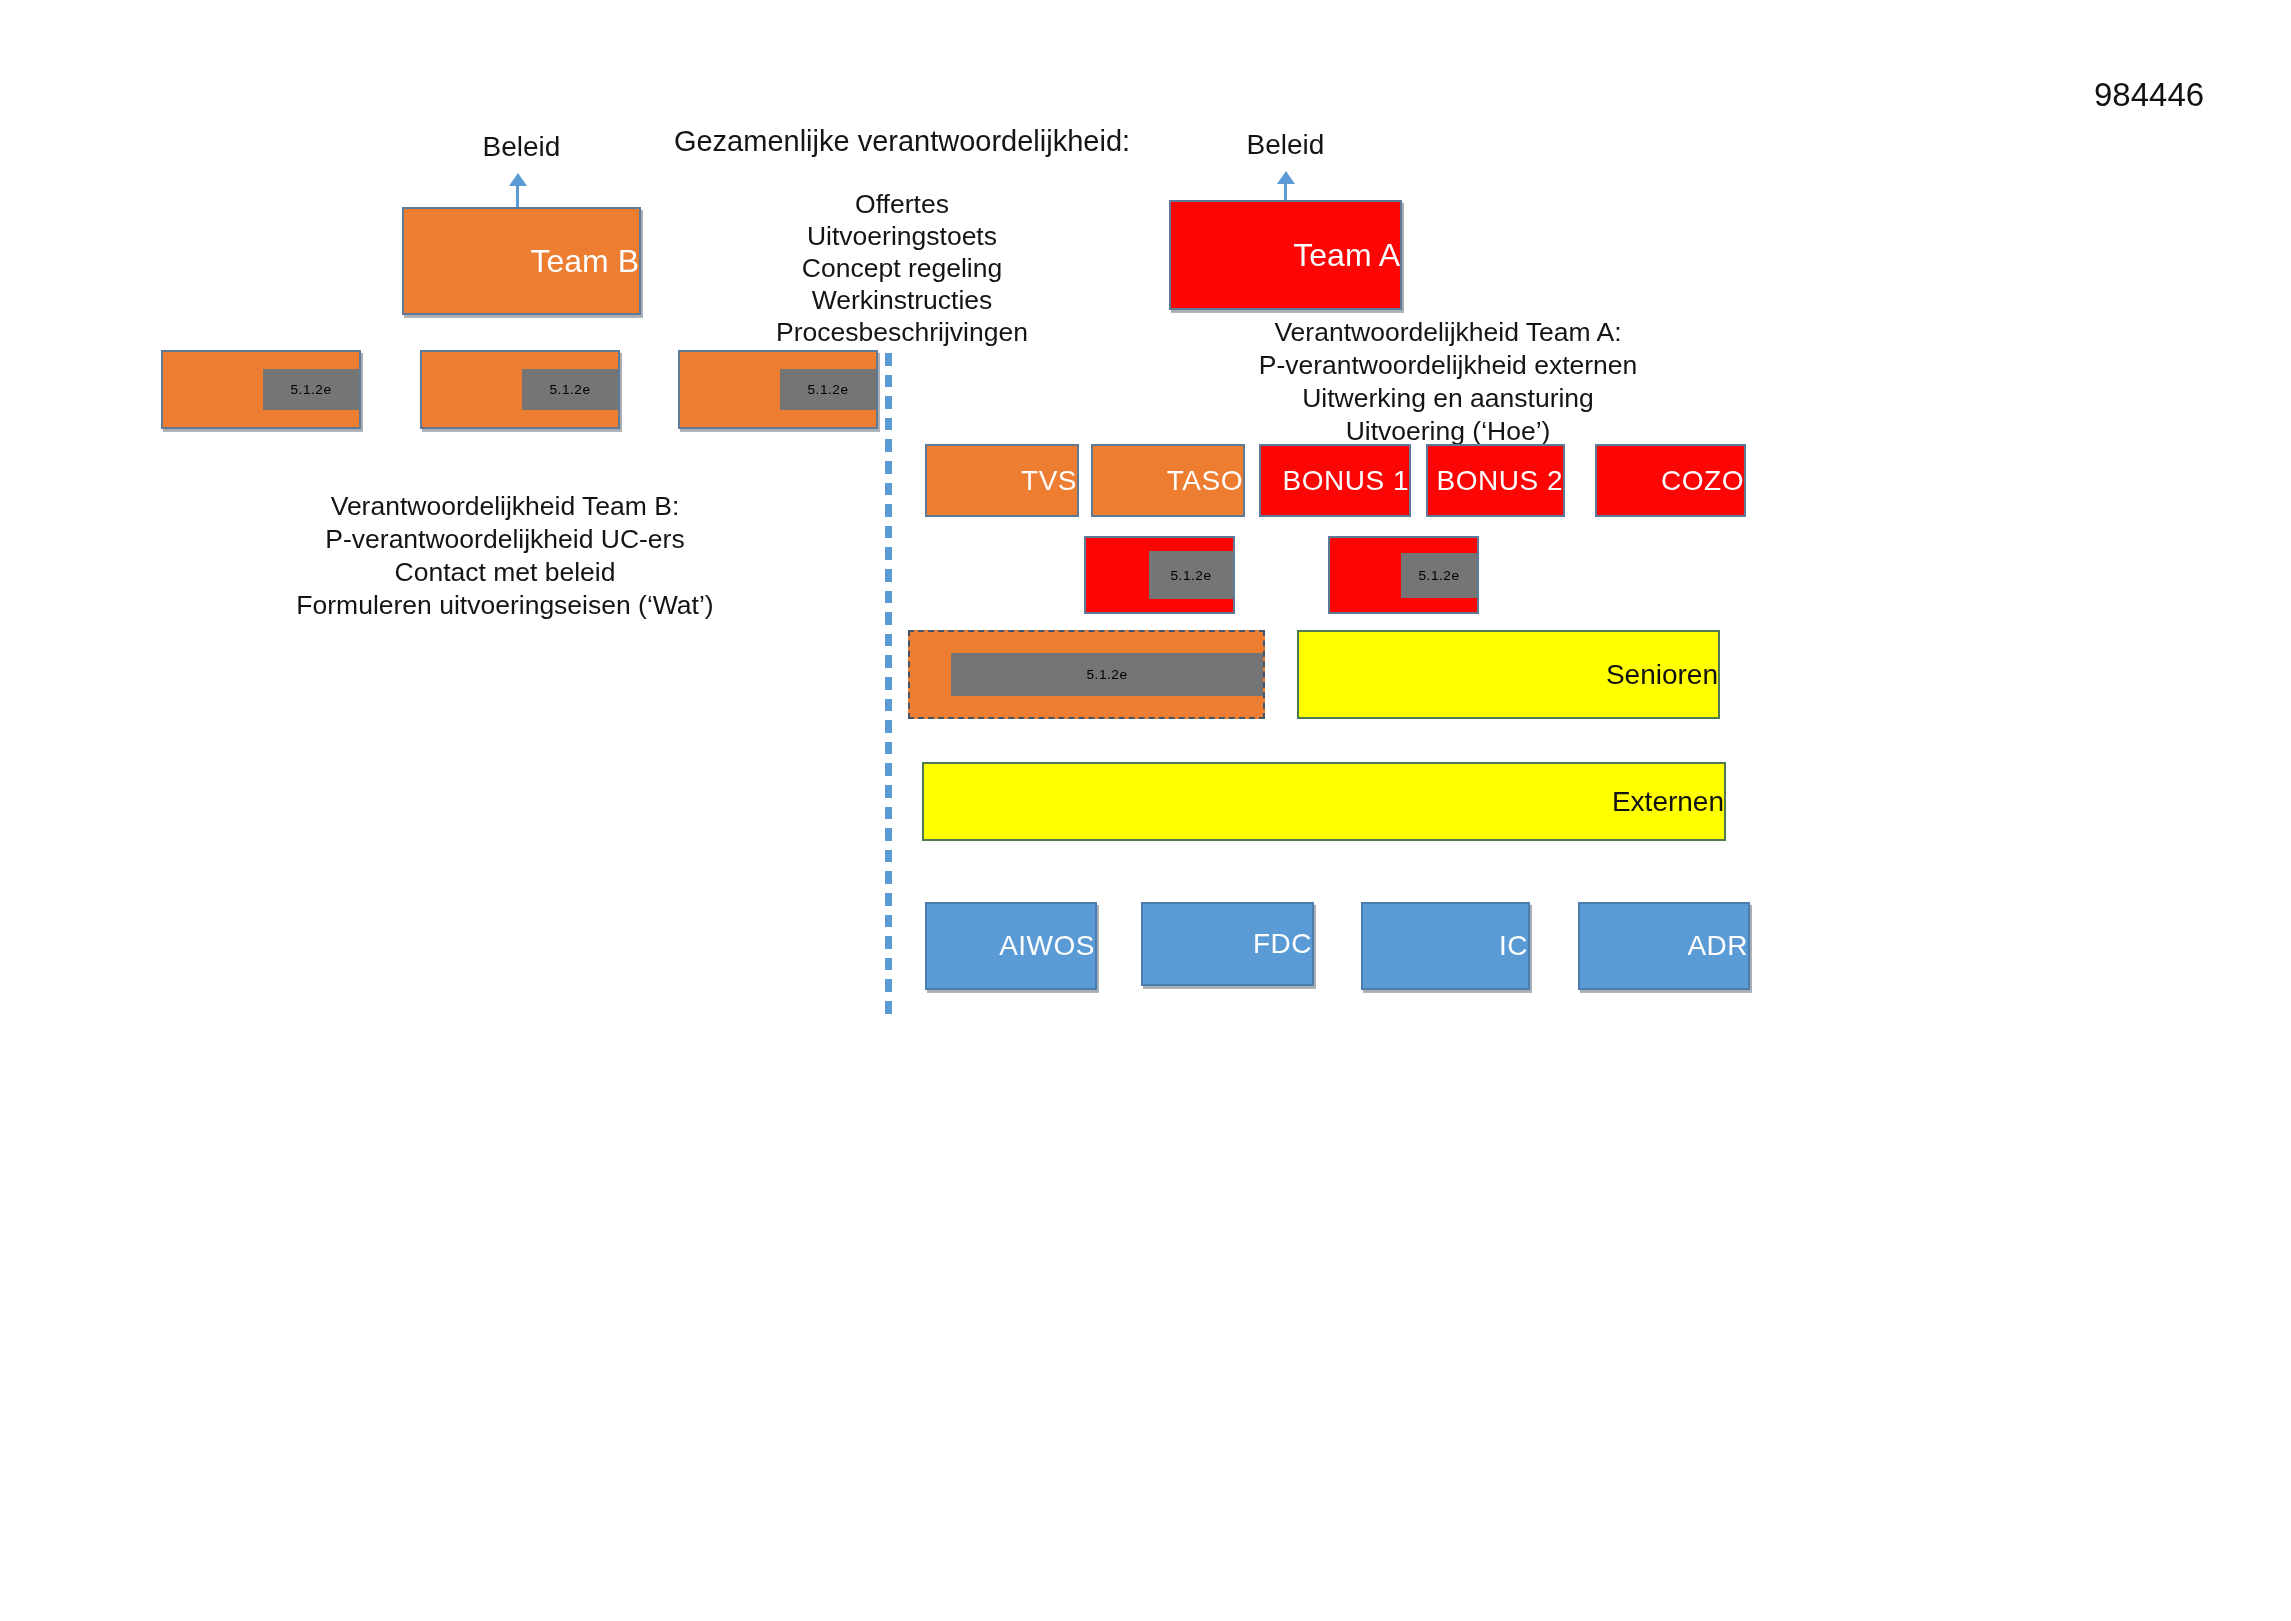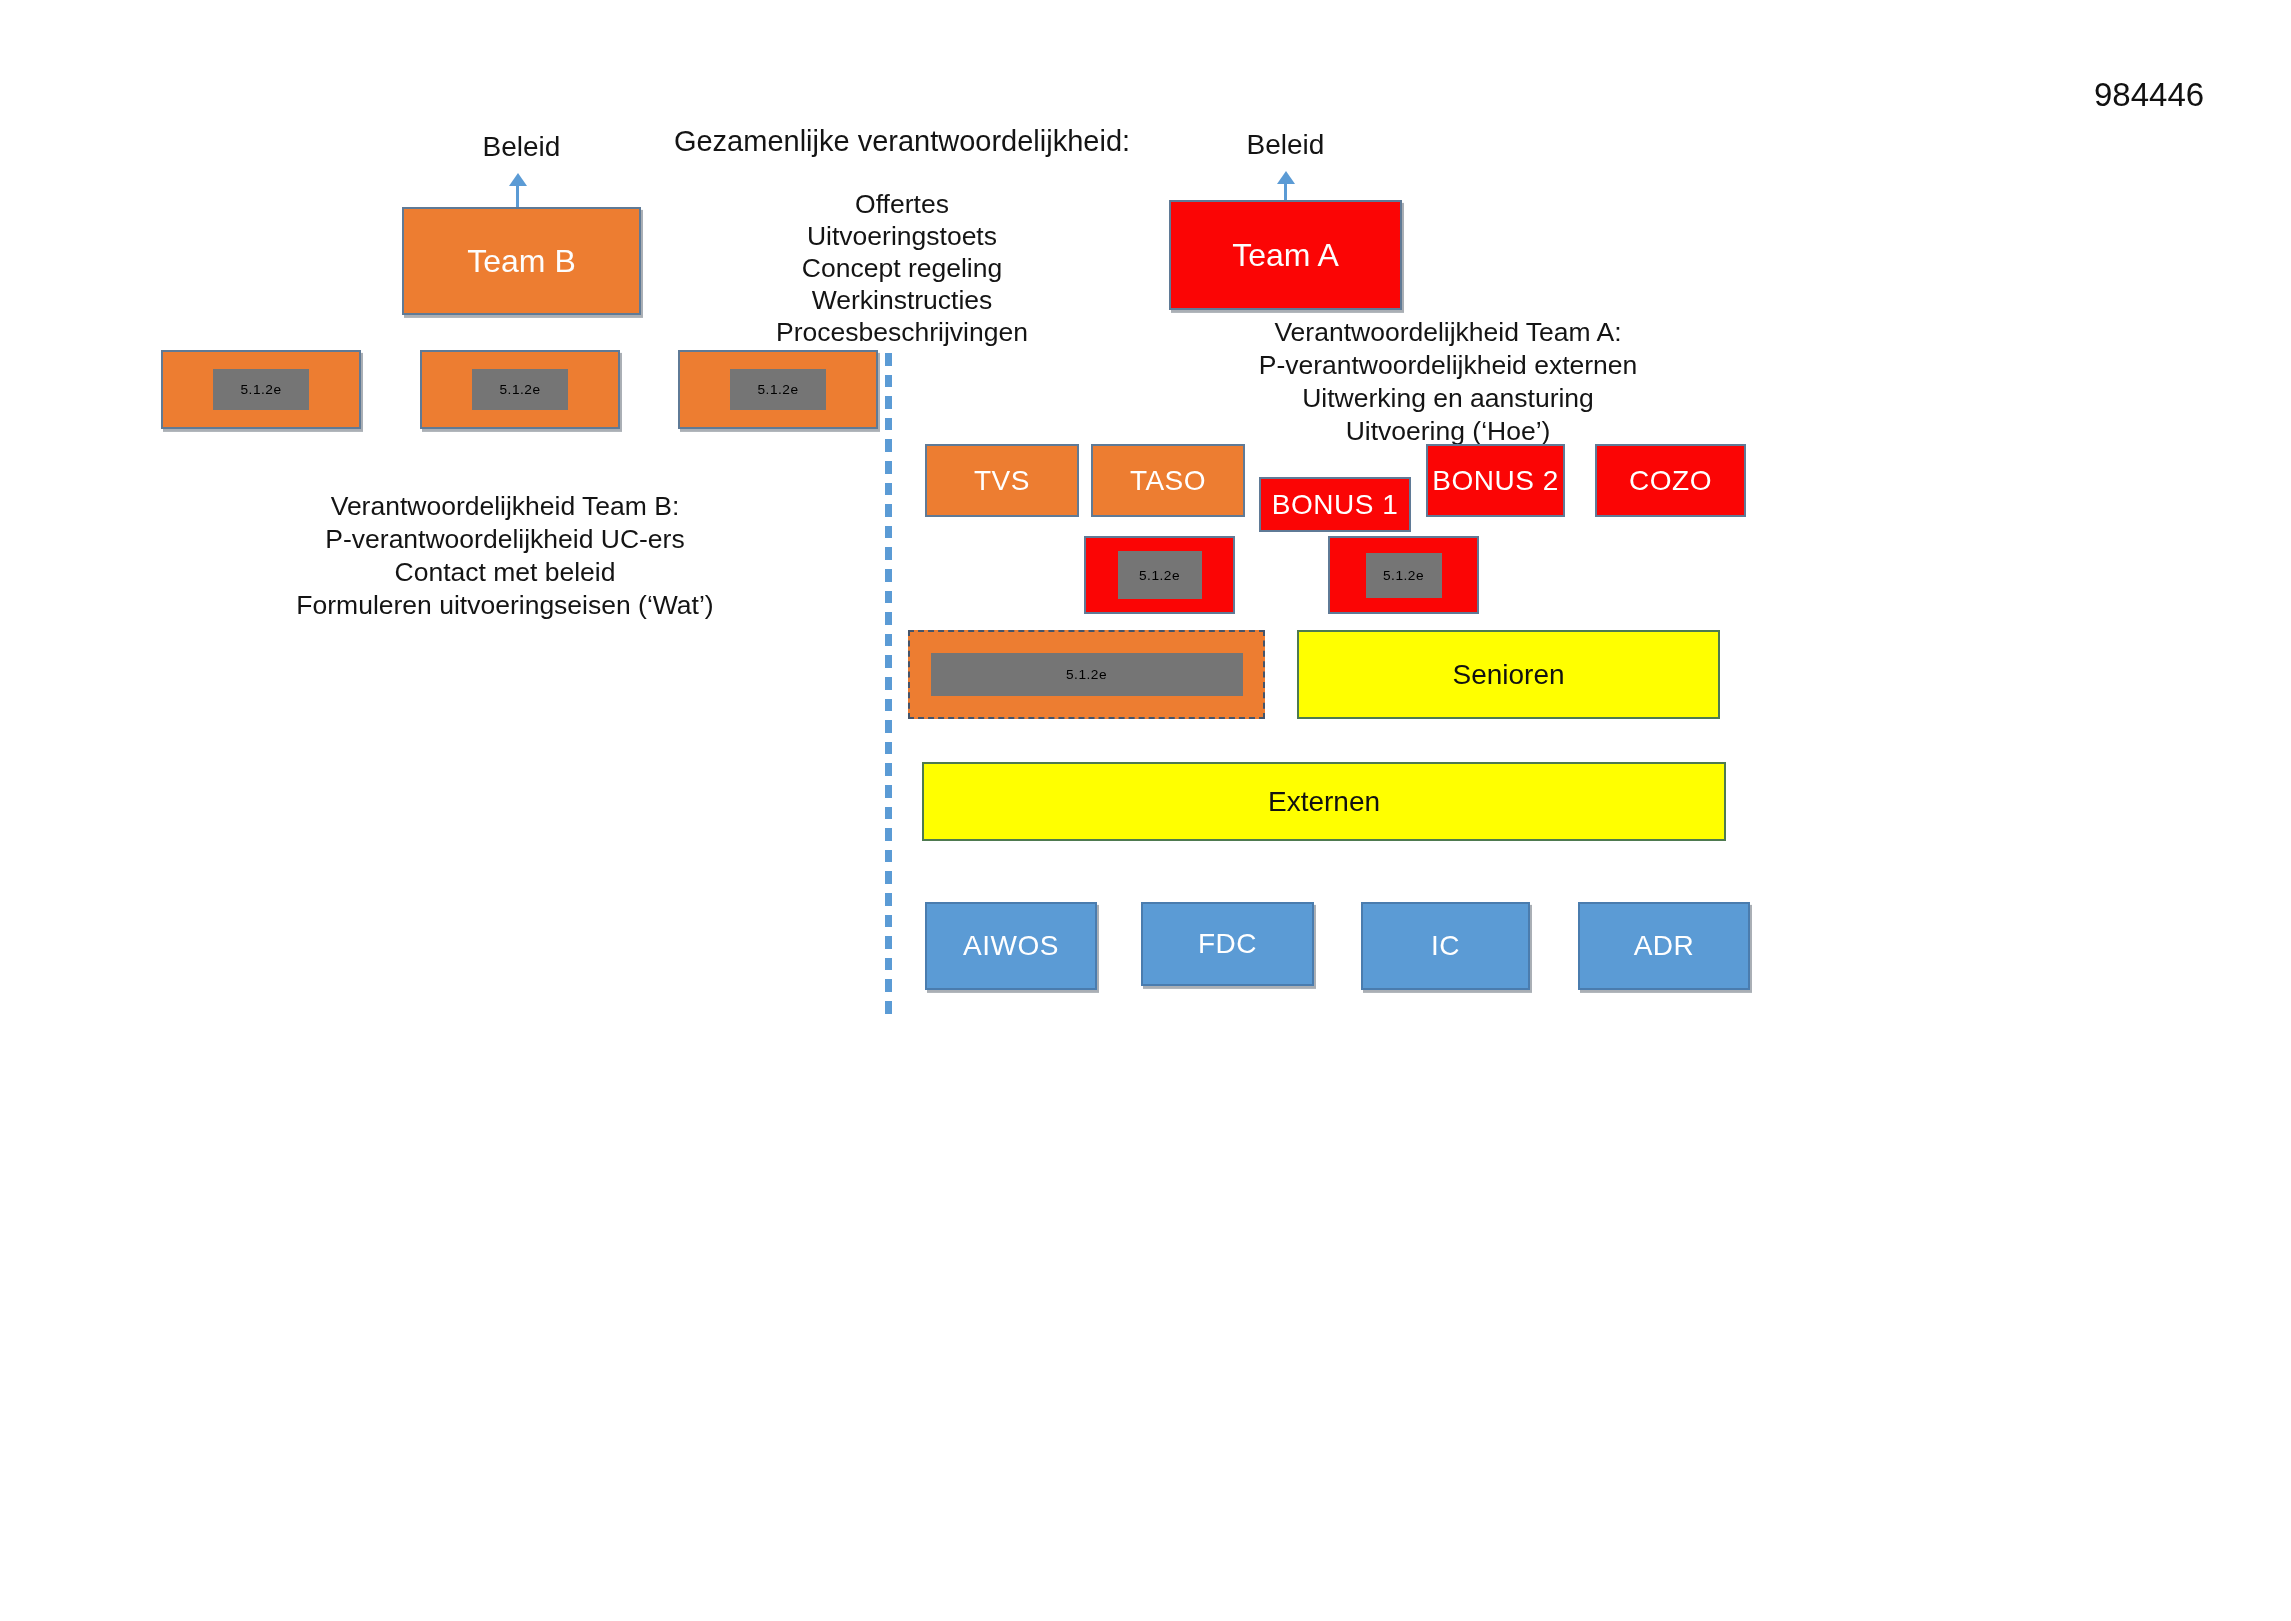--- a/index.html
+++ b/index.html
@@ -3,21 +3,21 @@
 <meta charset="utf-8">
 <style>
   html,body{margin:0;padding:0;background:#ffffff;}
   #canvas{
     position:relative;width:2292px;height:1621px;background:#ffffff;
     font-family:"Liberation Sans", sans-serif;color:#1a1a1a;overflow:hidden;
   }
   .abs{position:absolute;}
   .center-text{text-align:center;}
   .box{
-    position:absolute;display:flex;align-items:center;justify-content:center;
+    position:absolute;display:flex;align-items:center;justify-content:flex-end;
     box-sizing:border-box;border:2px solid #5f7a96;
   }
   .shadowed{box-shadow:2px 2.9px 0 rgba(100,110,120,0.55);}
   .orange{background:#ED7D31;}
   .red{background:#FB0505;}
   .yellow{background:#FFFF00;border-color:#4e7a50;}
   .blue{background:#5B9BD5;border-color:#4a7cae;}
   .box-label-white{color:#ffffff;font-size:28px;letter-spacing:0.5px;}
   .box-label-black{color:#111111;font-size:28px;}
   .team-label{color:#fdfdfd;font-size:32px;}
@@ -106,21 +106,21 @@
     <div class="resp-line">Uitwerking en aansturing</div>
     <div class="resp-line">Uitvoering (‘Hoe’)</div>
   </div>
 
   <div class="box orange" style="left:925px;top:444px;width:154px;height:73px;">
     <span class="box-label-white">TVS</span>
   </div>
   <div class="box orange" style="left:1091px;top:444px;width:154px;height:73px;">
     <span class="box-label-white">TASO</span>
   </div>
-  <div class="box red" style="left:1259px;top:444px;width:152px;height:55px;margin-top:33px;">
+  <div class="box red" style="left:1259px;top:444px;width:152px;height:73px;">
     <span class="box-label-white">BONUS 1</span>
   </div>
   <div class="box red" style="left:1426px;top:444px;width:139px;height:73px;">
     <span class="box-label-white">BONUS 2</span>
   </div>
   <div class="box red" style="left:1595px;top:444px;width:151px;height:73px;">
     <span class="box-label-white">COZO</span>
   </div>
 
   <div class="box red" style="left:1084px;top:536px;width:151px;height:78px;">

